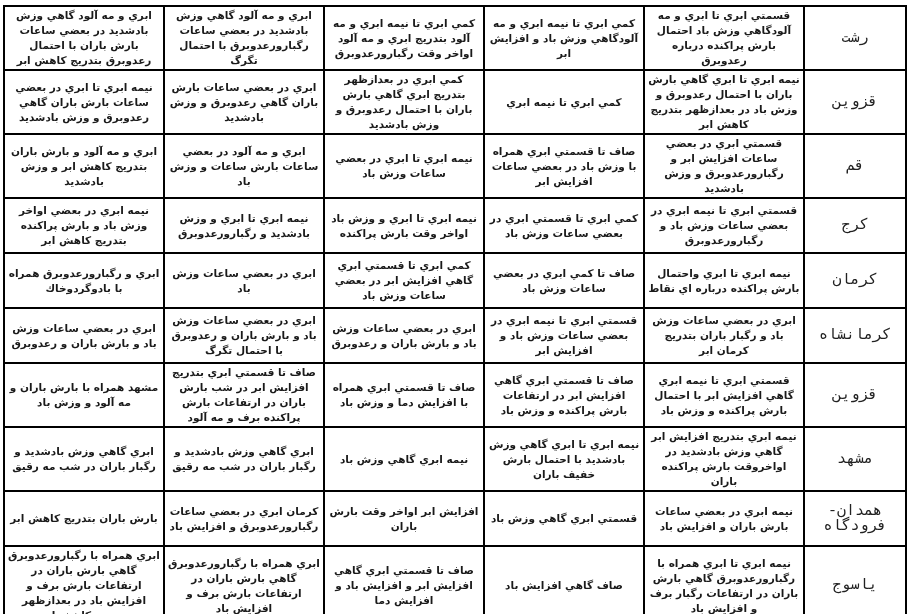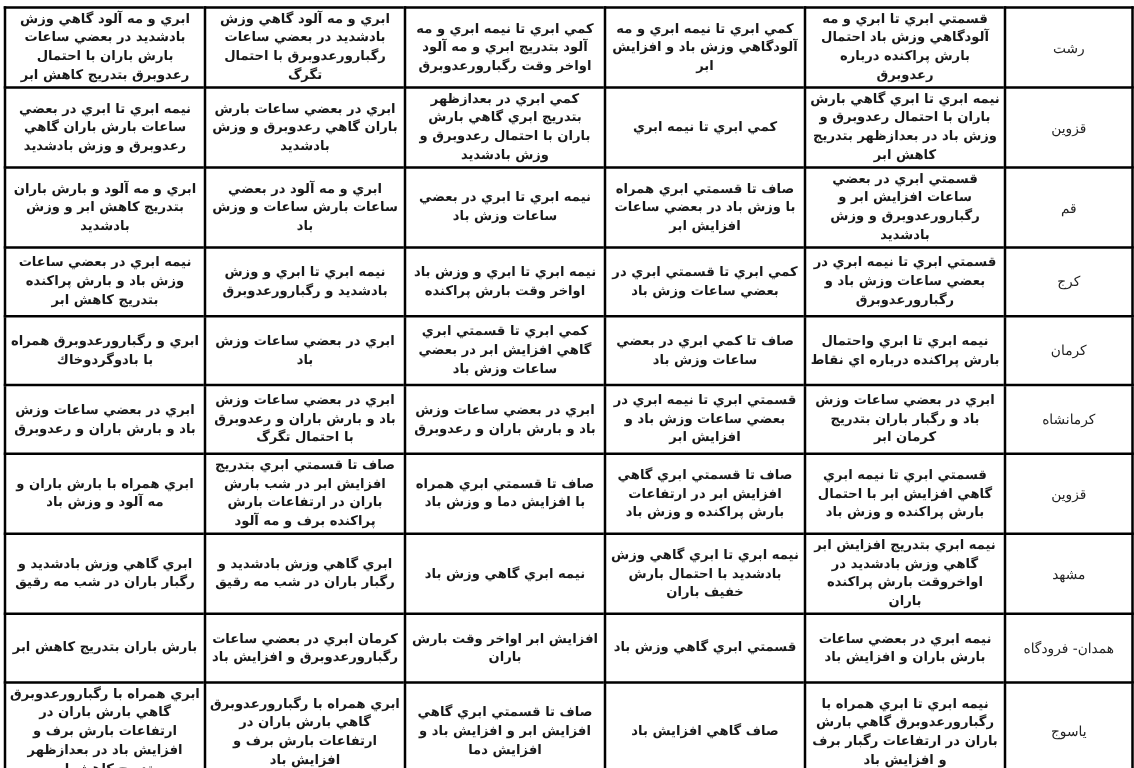--- a/index.html
+++ b/index.html
@@ -32,22 +32,23 @@
       border: 2px solid #000000;
       text-align: center;
       vertical-align: middle;
       padding: 1px 3px;
       line-height: 15px;
       overflow: hidden;
       height: 51px;
     }
     table.forecast td.city {
       font-weight: normal;
-      font-size: 11px;
+      font-size: 15px;
       color: #222222;
+      font-family: Liberation Mono, monospace;
     }
     col.c-city { width: 102px; }
     col.c-day  { width: 160px; }
   </style>
 </head>
 <body>
 
 <div class="wrap">
   <table class="forecast">
     <colgroup>
@@ -82,21 +83,21 @@
         <td>نيمه ابري تا ابري در بعضي ساعات وزش باد</td>
         <td>ابري و مه آلود در بعضي ساعات بارش ساعات و وزش باد</td>
         <td>ابري و مه آلود و بارش باران بتدريج كاهش ابر و وزش بادشديد</td>
       </tr>
       <tr>
         <td class="city">كرج</td>
         <td>قسمتي ابري تا نيمه ابري در بعضي ساعات وزش باد و رگبارورعدوبرق</td>
         <td>كمي ابري تا قسمتي ابري در بعضي ساعات وزش باد</td>
         <td>نيمه ابري تا ابري و وزش باد اواخر وقت بارش پراكنده</td>
         <td>نيمه ابري تا ابري و وزش بادشديد و رگبارورعدوبرق</td>
-        <td>نيمه ابري در بعضي ساعات وزش باد و بارش پراكنده بتدريج كاهش ابر</td>
+        <td>نيمه ابري در بعضي اواخر وزش باد و بارش پراكنده بتدريج كاهش ابر</td>
       </tr>
       <tr>
         <td class="city">كرمان</td>
         <td>نيمه ابري تا ابري واحتمال بارش پراكنده درباره اي نقاط</td>
         <td>صاف تا كمي ابري در بعضي ساعات وزش باد</td>
         <td>كمي ابري تا قسمتي ابري گاهي افزايش ابر در بعضي ساعات وزش باد</td>
         <td>ابري در بعضي ساعات وزش باد</td>
         <td>ابري و رگبارورعدوبرق همراه با بادوگردوخاك</td>
       </tr>
       <tr>
@@ -106,21 +107,21 @@
         <td>ابري در بعضي ساعات وزش باد و بارش باران و رعدوبرق</td>
         <td>ابري در بعضي ساعات وزش باد و بارش باران و رعدوبرق با احتمال تگرگ</td>
         <td>ابري در بعضي ساعات وزش باد و بارش باران و رعدوبرق</td>
       </tr>
       <tr>
         <td class="city">قزوين</td>
         <td>قسمتي ابري تا نيمه ابري گاهي افزايش ابر با احتمال بارش پراكنده و وزش باد</td>
         <td>صاف تا قسمتي ابري گاهي افزايش ابر در ارتفاعات بارش پراكنده و وزش باد</td>
         <td>صاف تا قسمتي ابري همراه با افزايش دما و وزش باد</td>
         <td>صاف تا قسمتي ابري بتدريج افزايش ابر در شب بارش باران در ارتفاعات بارش پراكنده برف و مه آلود</td>
-        <td>ابري همراه با بارش باران و مه آلود و وزش باد</td>
+        <td>مشهد همراه با بارش باران و مه آلود و وزش باد</td>
       </tr>
       <tr>
         <td class="city">مشهد</td>
         <td>نيمه ابري بتدريج افزايش ابر گاهي وزش بادشديد در اواخروقت بارش پراكنده باران</td>
         <td>نيمه ابري تا ابري گاهي وزش بادشديد با احتمال بارش خفيف باران</td>
         <td>نيمه ابري گاهي وزش باد</td>
         <td>ابري گاهي وزش بادشديد و رگبار باران در شب مه رقيق</td>
         <td>ابري گاهي وزش بادشديد و رگبار باران در شب مه رقيق</td>
       </tr>
       <tr>

